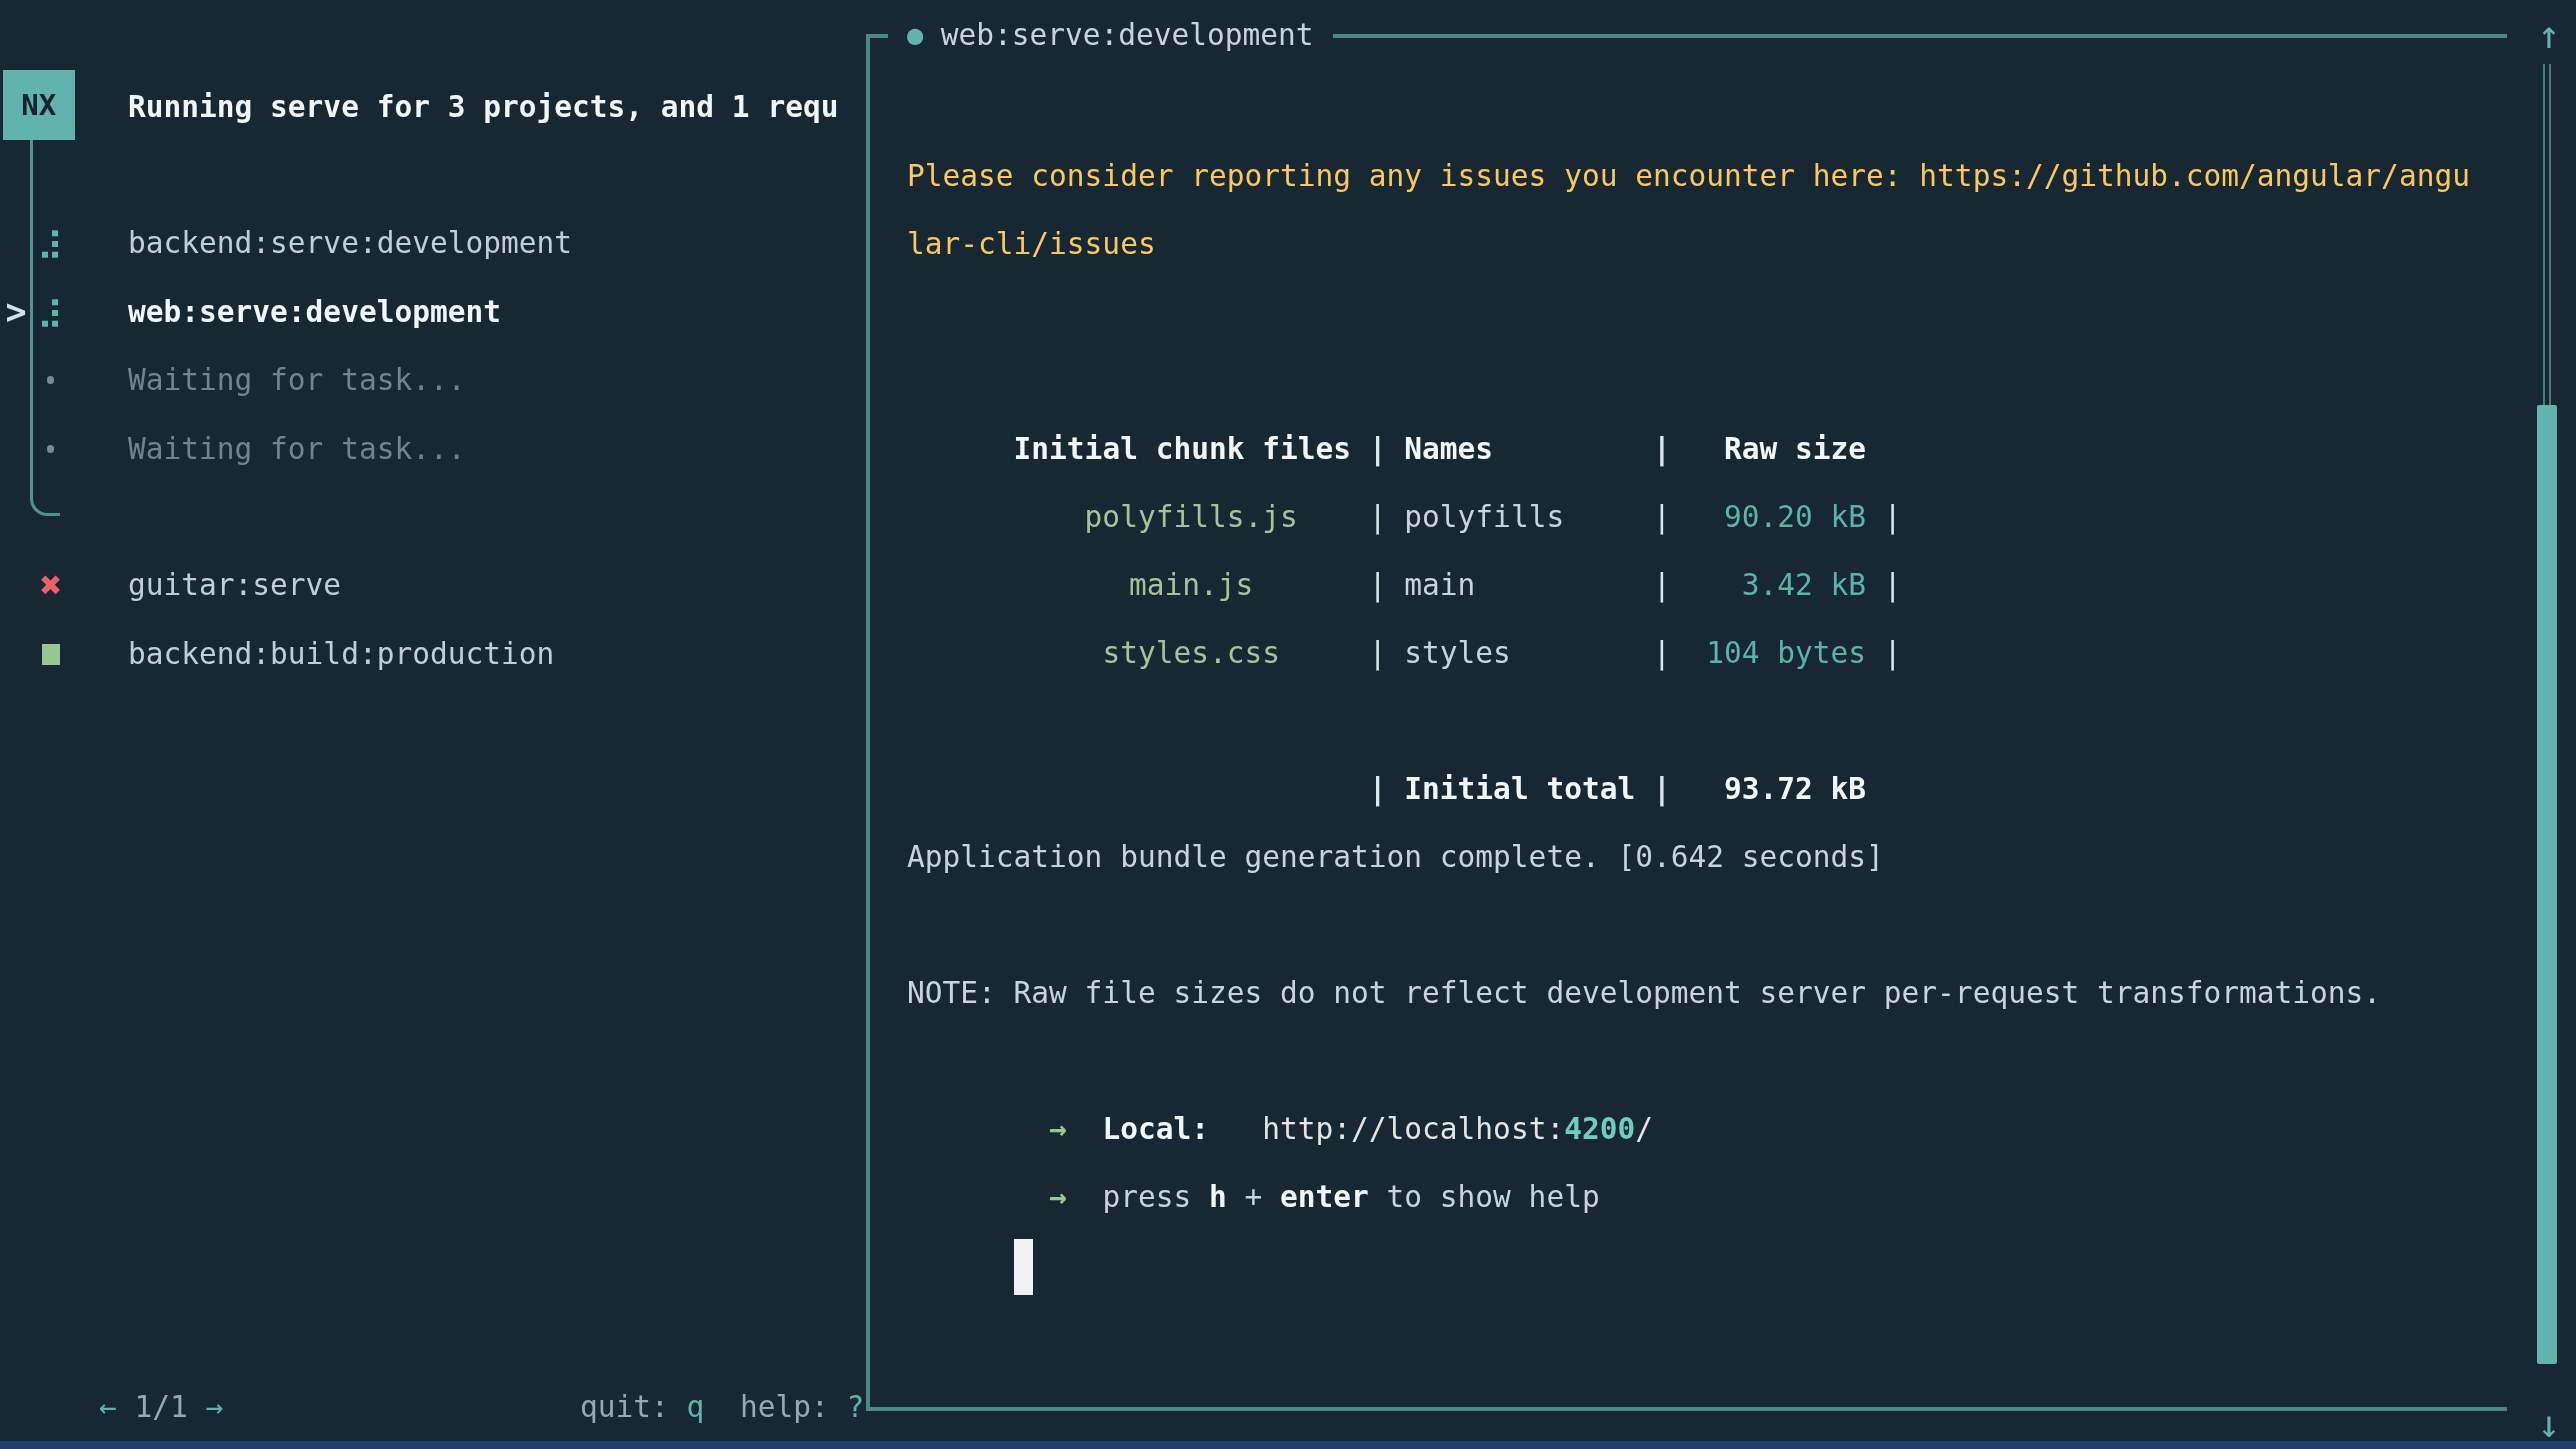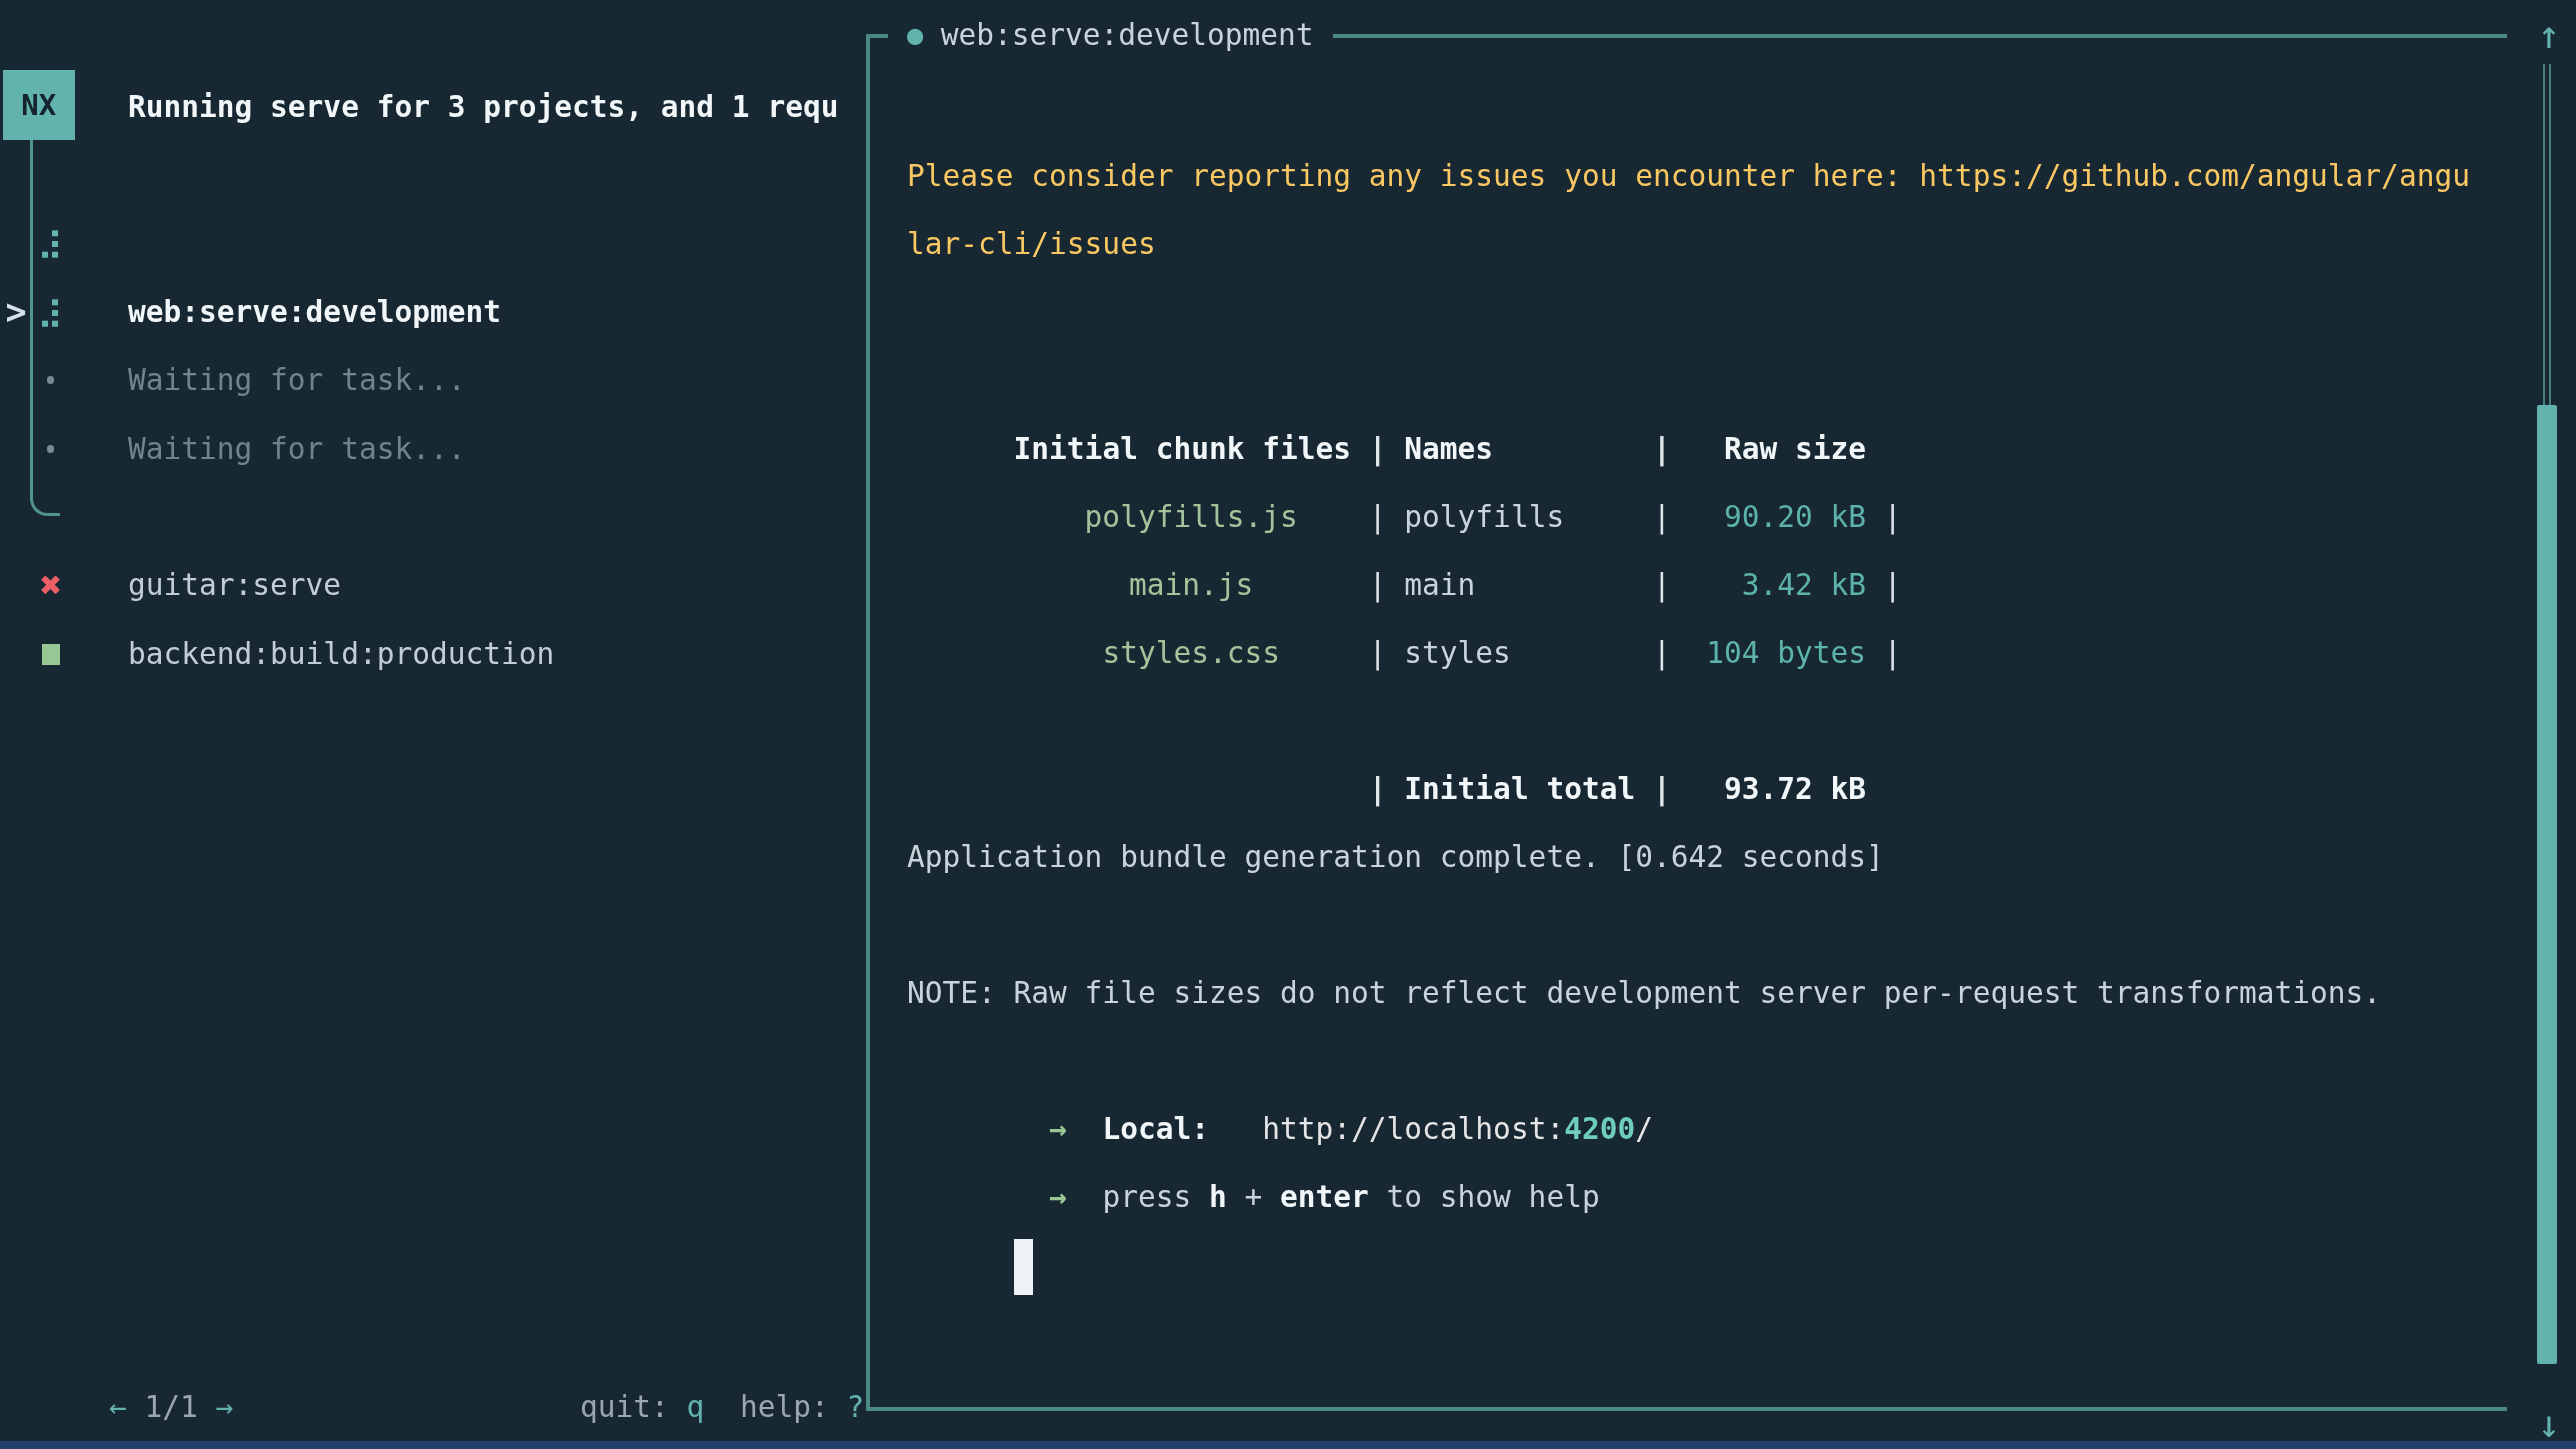--- a/index.html
+++ b/index.html
@@ -26,21 +26,21 @@
              align-items:center;justify-content:center;}
   .task-label{position:absolute;left:128px;top:0;height:68px;line-height:68px;white-space:pre;}
   .lbl-normal{color:#c2ced5;}
   .lbl-selected{font-weight:bold;color:#f1f6f8;}
   .lbl-dim{color:#73838c;}
   .chevron{left:1.3px;width:29.5px;height:68px;color:#d3e2e6;font-weight:bold;font-size:35px;}
   .spinner-svg{color:#62b3ae;}
   .waiting-dot{width:7.4px;height:7.4px;border-radius:50%;background:#7a8a92;}
   .cross-icon{color:#ec5f67;font-weight:bold;font-size:28px;font-family:"DejaVu Sans","DejaVu Sans Mono",sans-serif;}
   .square-icon{width:18px;height:21px;background:#99c794;}
-  .pagination{left:38px;top:1305px;}
+  .pagination{left:28px;top:1305px;}
   .helpbar{left:509px;top:1305px;}
   .key{color:#62b3ae;}
   .muted{color:#9aa7ae;}
 
   
   .panel-frame{left:866px;top:34px;width:1637px;height:1369px;
                border-left:4px solid #4a8a83;border-top:4px solid #4a8a83;
                border-bottom:4px solid #4a8a83;}
   .panel-title{left:888px;top:0.7px;height:68px;background:#182833;
                padding:0 19px;display:flex;align-items:center;}
@@ -84,20 +84,21 @@
 
   <div class="abs task-row" style="top:209px;">
     <span class="task-icon">
       <svg class="spinner-svg" width="17.4" height="34" viewBox="0 0 26 50">
         <rect x="15" y="6" width="9" height="9" fill="currentColor"></rect>
         <rect x="15" y="22" width="9" height="9" fill="currentColor"></rect>
         <rect x="0" y="38" width="9" height="9" fill="currentColor"></rect>
         <rect x="15" y="38" width="9" height="9" fill="currentColor"></rect>
       </svg>
     </span>
+    <span class="task-label lbl-normal">backend:serve:development</span>
   </div>
 
   <div class="abs task-row" style="top:278px;">
     <span class="task-icon">
       <svg class="spinner-svg" width="17.4" height="34" viewBox="0 0 26 50">
         <rect x="15" y="6" width="9" height="9" fill="currentColor"></rect>
         <rect x="15" y="22" width="9" height="9" fill="currentColor"></rect>
         <rect x="0" y="38" width="9" height="9" fill="currentColor"></rect>
         <rect x="15" y="38" width="9" height="9" fill="currentColor"></rect>
       </svg>

